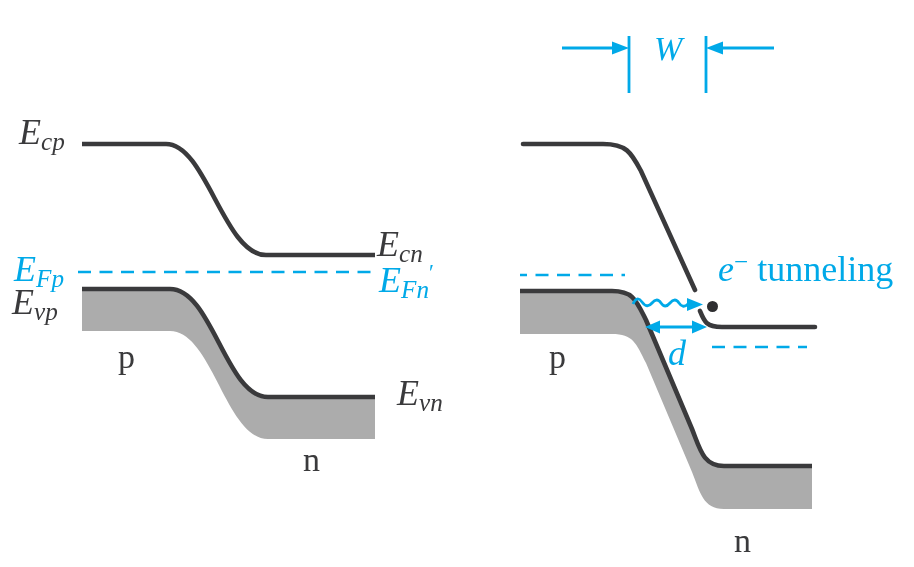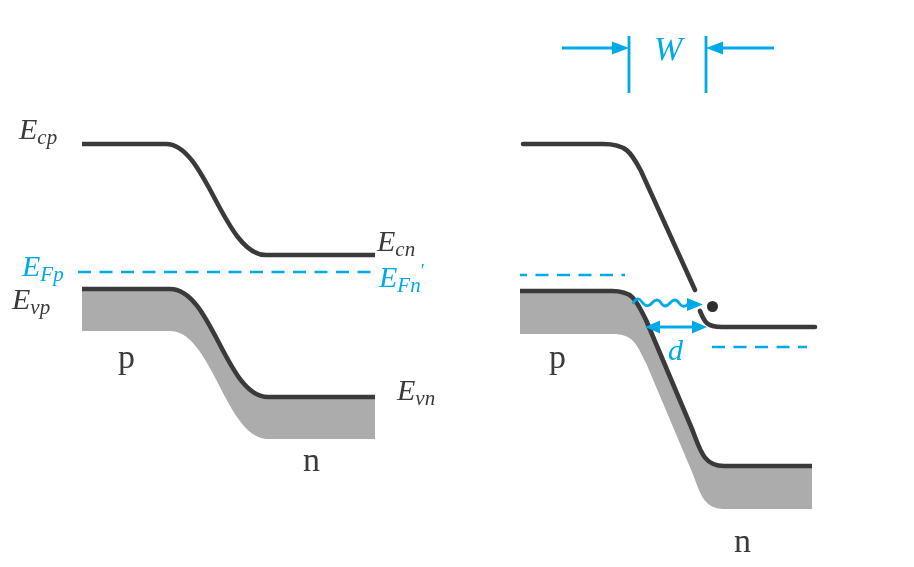--- a/index.html
+++ b/index.html
@@ -20,21 +20,21 @@
   .stroke-dark{stroke:var(--line);stroke-width:4.6;fill:none;stroke-linecap:butt;}
   .stroke-dark-round{stroke:var(--line);stroke-width:4.6;fill:none;stroke-linecap:round;}
   .band-fill{fill:var(--band_fill);stroke:none;}
   .dash-cyan{stroke:var(--accent);stroke-width:2.6;fill:none;stroke-dasharray:13 8.5;}
   .cyan-line{stroke:var(--accent);stroke-width:2.8;fill:none;}
   .cyan-head{fill:var(--accent);stroke:none;}
   .dot{fill:#2E2E30;stroke:none;}
   .lbl{
     position:absolute;
     line-height:1;
-    font-size:30px;
+    font-size:36px;
     color:var(--line);
     white-space:nowrap;
   }
   .lbl .sym{font-style:italic;}
   .lbl .sub{font-style:italic;font-size:0.70em;vertical-align:-0.24em;letter-spacing:0;}
   .lbl .prime{font-size:0.62em;vertical-align:0.52em;}
   .lbl .sup{font-size:0.70em;vertical-align:0.42em;}
   .cyan{color:var(--accent);}
   .region{font-size:34px;}
   .ital{font-style:italic;}
@@ -78,32 +78,33 @@
       <polygon class="cyan-head" points="707,327 692,320.5 692,333.5"></polygon>
     </g>
 
     <circle class="dot" cx="712.5" cy="306.5" r="5.5"></circle>
   </svg>
 
   <div class="lbl" style="left:19px;top:114px"><span class="sym">E</span><span class="sub">cp</span></div>
 
   <div class="lbl" style="left:377px;top:226px"><span class="sym">E</span><span class="sub">cn</span></div>
 
-  <div class="lbl cyan" style="left:22px;top:251px"><span class="sym">E</span><span class="sub">Fp</span></div>
+  <div class="lbl cyan" style="left:14px;top:251px"><span class="sym">E</span><span class="sub">Fp</span></div>
 
   <div class="lbl cyan" style="left:379px;top:262px"><span class="sym">E</span><span class="sub">Fn</span><span class="prime">′</span></div>
 
   <div class="lbl" style="left:12px;top:284px"><span class="sym">E</span><span class="sub">vp</span></div>
 
   <div class="lbl" style="left:397px;top:375px"><span class="sym">E</span><span class="sub">vn</span></div>
 
   <div class="lbl region" style="left:118px;top:340px">p</div>
   <div class="lbl region" style="left:303px;top:443px">n</div>
 
   <div class="lbl cyan ital" style="left:654px;top:32px;font-size:34px">W</div>
 
+  <div class="lbl cyan" style="left:718px;top:249px"><span class="sym">e</span><span class="sup">−</span><span> tunneling</span></div>
 
   <div class="lbl cyan ital" style="left:668px;top:335px">d</div>
 
   <div class="lbl region" style="left:549px;top:340px">p</div>
   <div class="lbl region" style="left:734px;top:524px">n</div>
 
 </div>
 
 </body></html>

